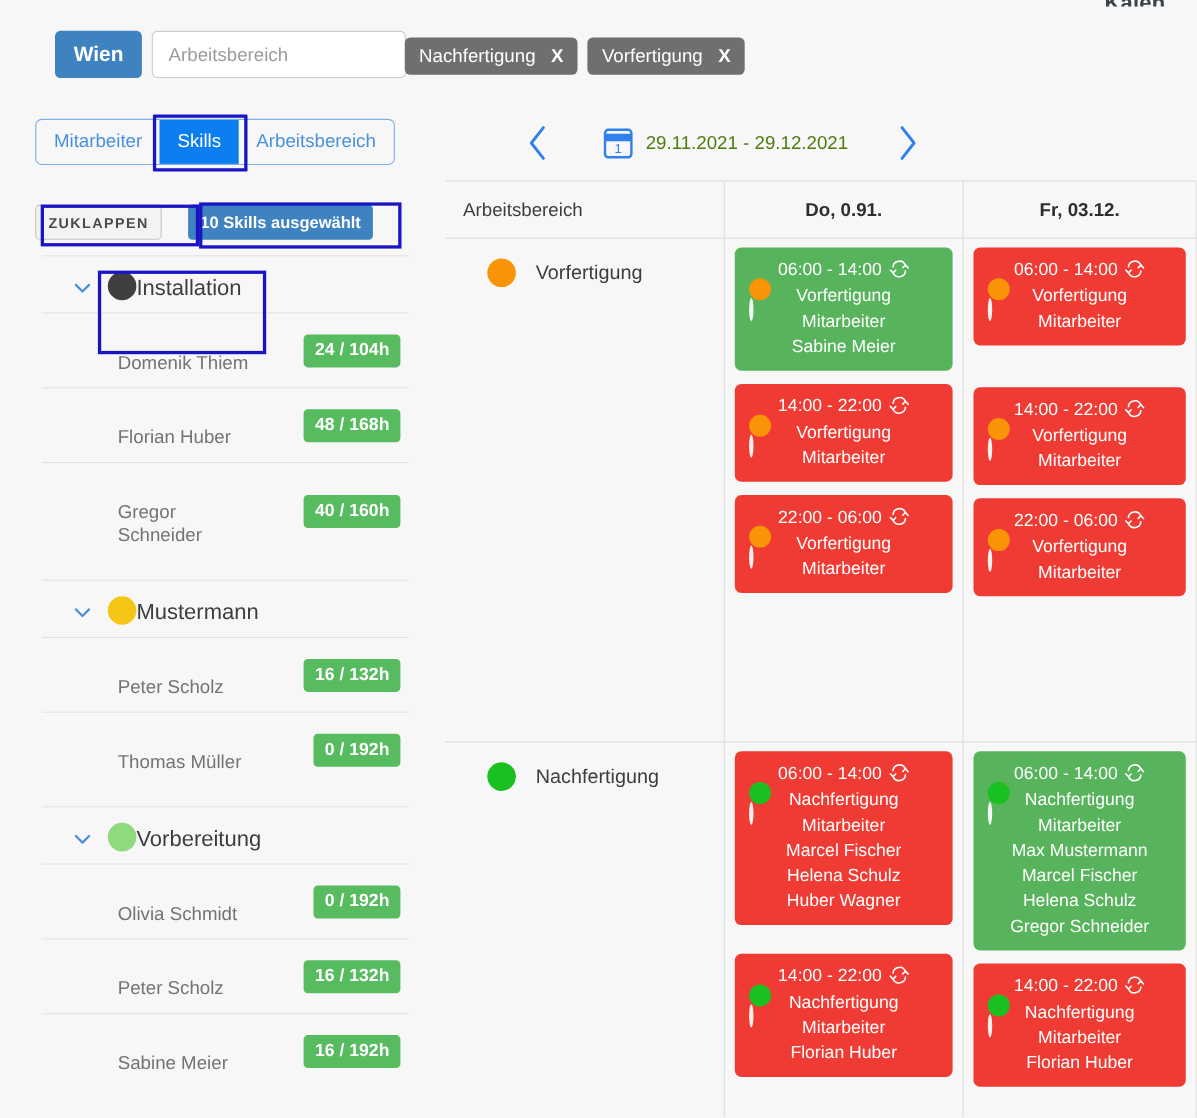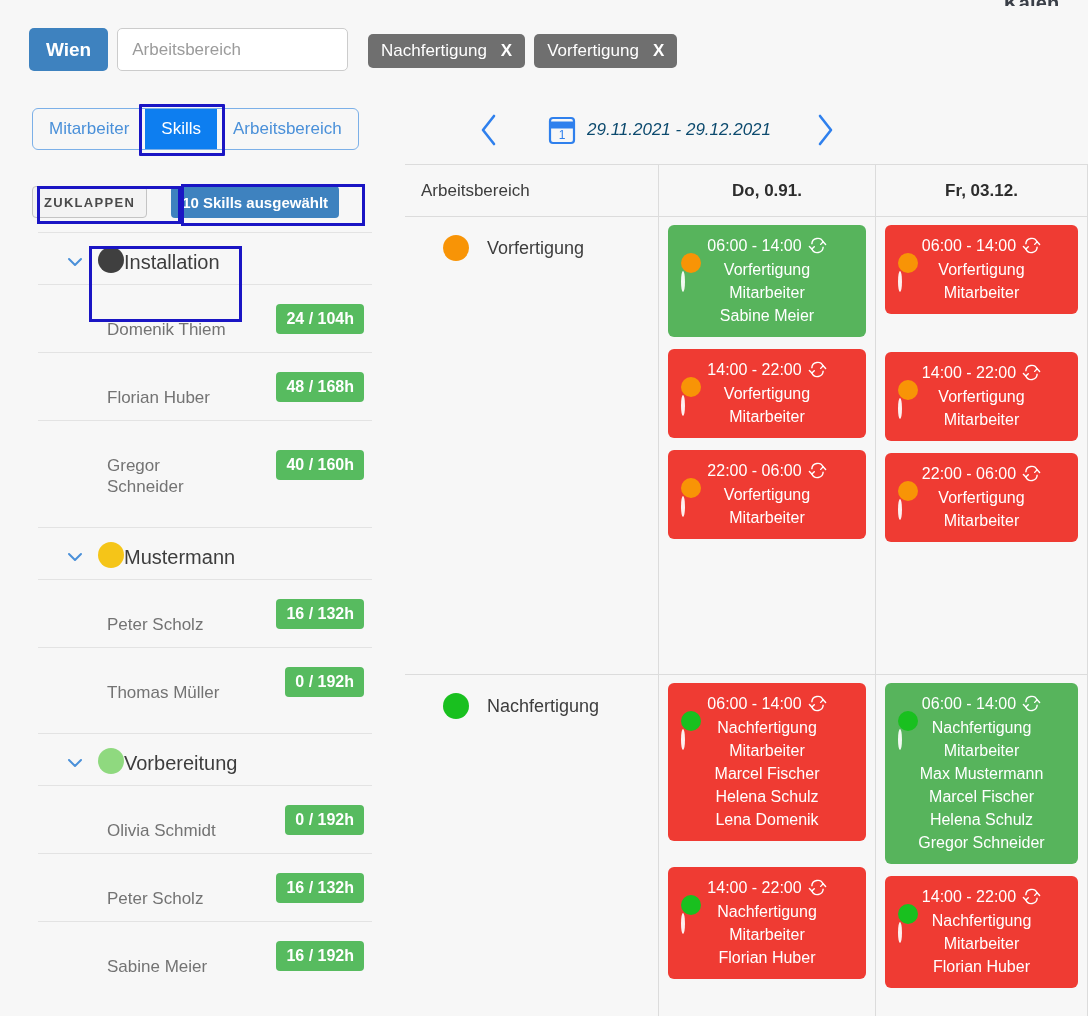--- a/index.html
+++ b/index.html
@@ -13,21 +13,21 @@
 
   
   .page-title-clip {
     position: absolute; top: -8px; left: 1004px;
     font-size: 20px; font-weight: 700; color: #3a3f48;
     letter-spacing: .2px; white-space: nowrap; overflow: hidden;
     width: 60px; height: 14px;
   }
 
   
-  .filter-bar { position: absolute; top: 28px; left: 29px; display: flex; align-items: flex-start; }
+  .filter-bar { position: absolute; top: 28px; left: 50px; display: flex; align-items: flex-start; }
   .loc-btn {
     background: #3e82bf; color: #fff; font-size: 19px; font-weight: 700;
     border: none; border-radius: 5px; padding: 10px 17px; height: 43px;
     line-height: 23px; cursor: pointer;
   }
   .ws-input {
     margin-left: 9px; width: 231px; height: 43px;
     border: 1px solid #ccc; border-radius: 5px; background: #fff;
     font-size: 17px; color: #222; padding: 0 14px;
     font-family: "Liberation Sans", sans-serif;
@@ -109,21 +109,21 @@
     border-radius: 4px; padding: 6px 10px; white-space: nowrap;
   }
 
   
   .cal { position: absolute; top: 96px; left: 405px; right: 0; bottom: 0; }
   .cal-nav {
     display: flex; align-items: center; height: 68px; padding-left: 68px; gap: 0;
   }
   .navarrow { color: #2f80ed; cursor: pointer; width: 32px; height: 40px; display:flex; align-items:center; justify-content:center;}
   .cal-icon { margin-left: 42px; margin-right: 10px; cursor: pointer; display:flex; }
-  .cal-range { font-size: 17px; color: #0c4a6e; white-space: nowrap; font-style: italic; }
+  .cal-range { font-size: 17px; color: #4d7c0f; white-space: nowrap; }
   .navarrow.next { margin-left: 38px; }
 
   .grid { border-top: 1px solid #dcdcdc; }
   .grid-row { display: flex; }
   .gcol { border-right: 1px solid #dcdcdc; }
   .c1 { width: 254px; flex: 0 0 254px; }
   .c2 { width: 217px; flex: 0 0 217px; }
   .c3 { width: 212px; flex: 0 0 212px; }
   .head-row .gcol { height: 52px; display: flex; align-items: center; border-bottom: 1px solid #dcdcdc; }
   .head-label { font-size: 17px; color: #3d3d3d; padding-left: 16px; }
@@ -447,21 +447,21 @@
               <div><span class="ev-time">06:00 - 14:00</span><span class="ev-sync"><svg width="19" height="17" viewBox="0 0 20 18">
                       <path d="M4 12.5 A6.2 6.2 0 0 0 16 10.4" fill="none" stroke="#fff" stroke-width="1.5"></path>
                       <path d="M16 5.5 A6.2 6.2 0 0 0 4 7.6" fill="none" stroke="#fff" stroke-width="1.5"></path>
                       <path d="M1.4 10 L4 12.8 L6.6 10.2" fill="none" stroke="#fff" stroke-width="1.5" stroke-linecap="round"></path>
                       <path d="M13.4 7.8 L16 5.1 L18.6 8" fill="none" stroke="#fff" stroke-width="1.5" stroke-linecap="round"></path>
                     </svg></span></div>
               <div class="ev-line">Nachfertigung</div>
               <div class="ev-line">Mitarbeiter</div>
               <div class="ev-line">Marcel Fischer</div>
               <div class="ev-line">Helena Schulz</div>
-              <div class="ev-line">Lena Domenik</div>
+              <div class="ev-line">Huber Wagner</div>
             </div>
           </div>
 
           <div class="event red" style="margin-top:26px">
             <div class="ev-marks">
               <span class="ev-dot" style="background:#19c01f"></span>
               <span class="ev-ring"></span>
             </div>
             <div class="ev-body">
               <div><span class="ev-time">14:00 - 22:00</span><span class="ev-sync"><svg width="19" height="17" viewBox="0 0 20 18">

